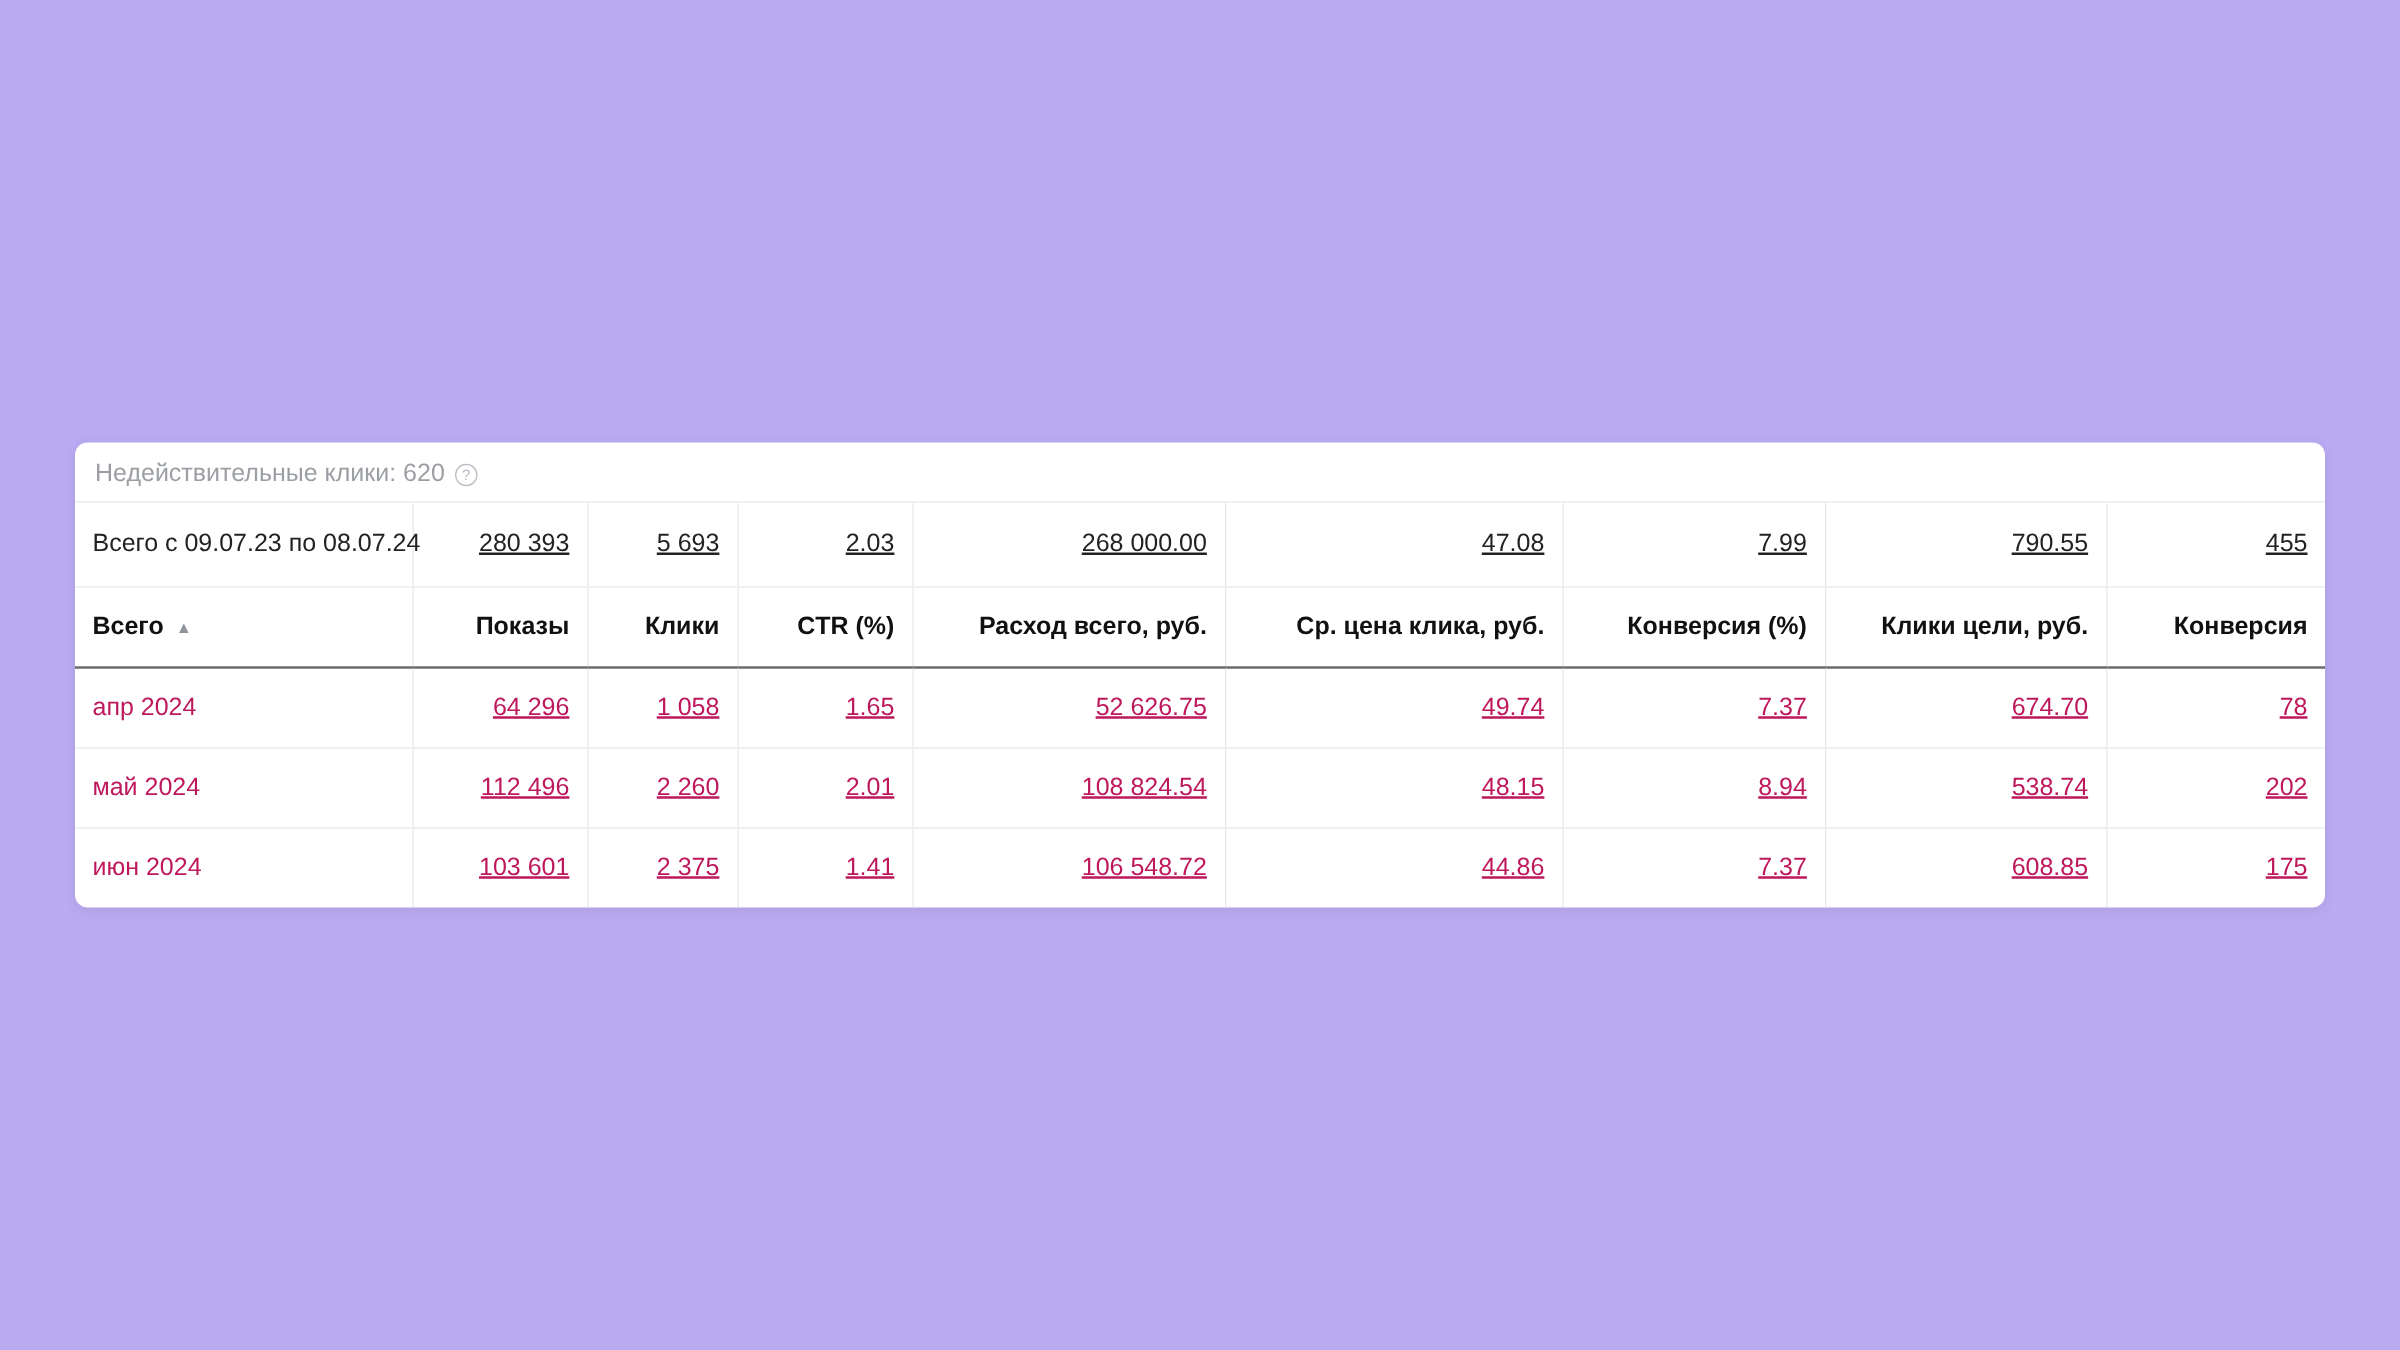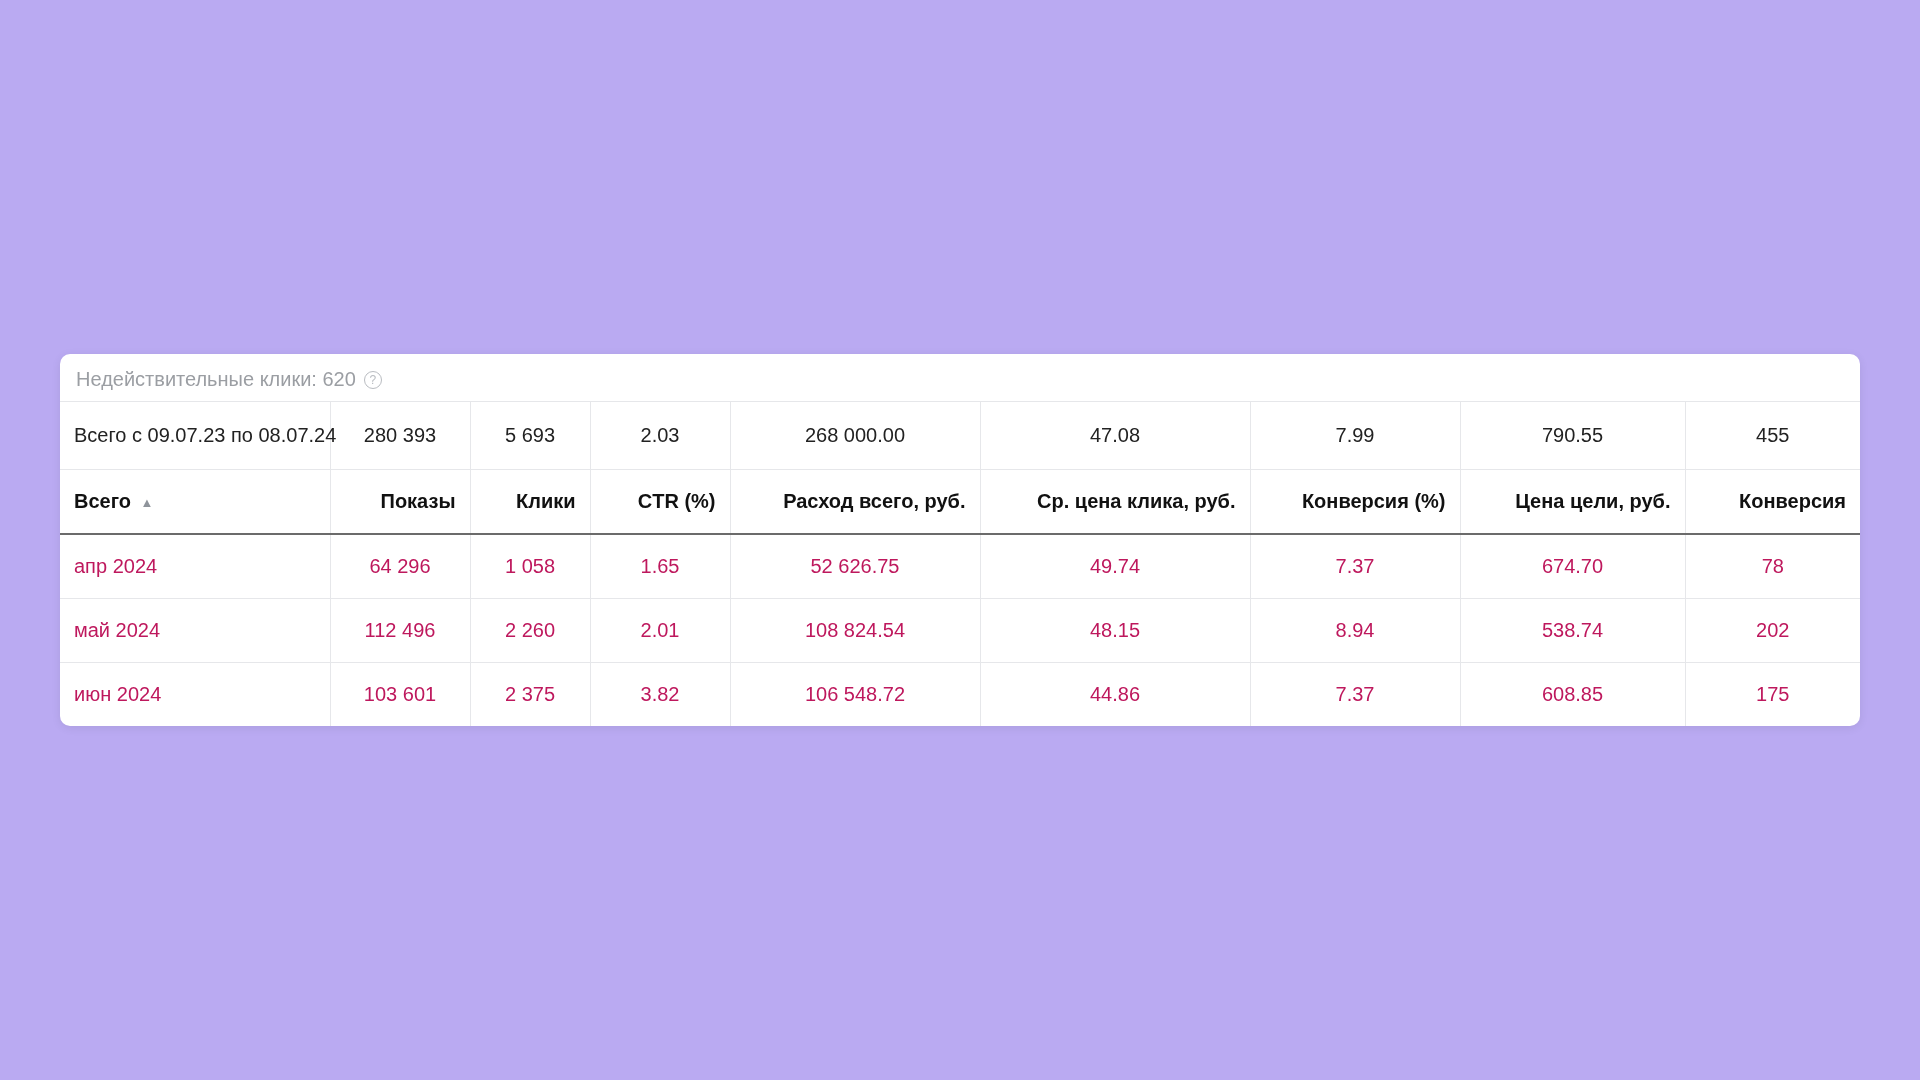--- a/index.html
+++ b/index.html
@@ -76,21 +76,21 @@
   tr.header th:first-child { border-left: none; text-align: left; }
   tr.data td {
     border-top: 1px solid #e6e7ea;
     border-left: 1px solid #e6e7ea;
     padding: 20px 14px;
     font-size: 20px;
     color: #be185d;
     white-space: nowrap;
   }
   tr.data td:first-child { border-left: none; text-align: left; }
-  .num { text-align: center; }
+  .num { text-align: right; text-decoration: underline; }
   .lbl { text-align: left; }
   .sort-arrow {
     margin-left: 4px;
     color: #8f949b;
     font-size: 13px;
     vertical-align: middle;
   }
 </style>
 </head>
 <body>
@@ -131,21 +131,21 @@
       <th>
         <span>Всего</span>
         <span class="sort-arrow">▲</span>
       </th>
       <th>Показы</th>
       <th>Клики</th>
       <th>CTR (%)</th>
       <th>Расход всего, руб.</th>
       <th>Ср. цена клика, руб.</th>
       <th>Конверсия (%)</th>
-      <th>Цена цели, руб.</th>
+      <th>Клики цели, руб.</th>
       <th>Конверсия</th>
     </tr>
 
     <tr class="data">
       <td class="lbl">апр 2024</td>
       <td class="num">64 296</td>
       <td class="num">1 058</td>
       <td class="num">1.65</td>
       <td class="num">52 626.75</td>
       <td class="num">49.74</td>
@@ -161,21 +161,21 @@
       <td class="num">108 824.54</td>
       <td class="num">48.15</td>
       <td class="num">8.94</td>
       <td class="num">538.74</td>
       <td class="num">202</td>
     </tr>
     <tr class="data">
       <td class="lbl">июн 2024</td>
       <td class="num">103 601</td>
       <td class="num">2 375</td>
-      <td class="num">3.82</td>
+      <td class="num">1.41</td>
       <td class="num">106 548.72</td>
       <td class="num">44.86</td>
       <td class="num">7.37</td>
       <td class="num">608.85</td>
       <td class="num">175</td>
     </tr>
   </tbody>
     </table>
 </div>
 

